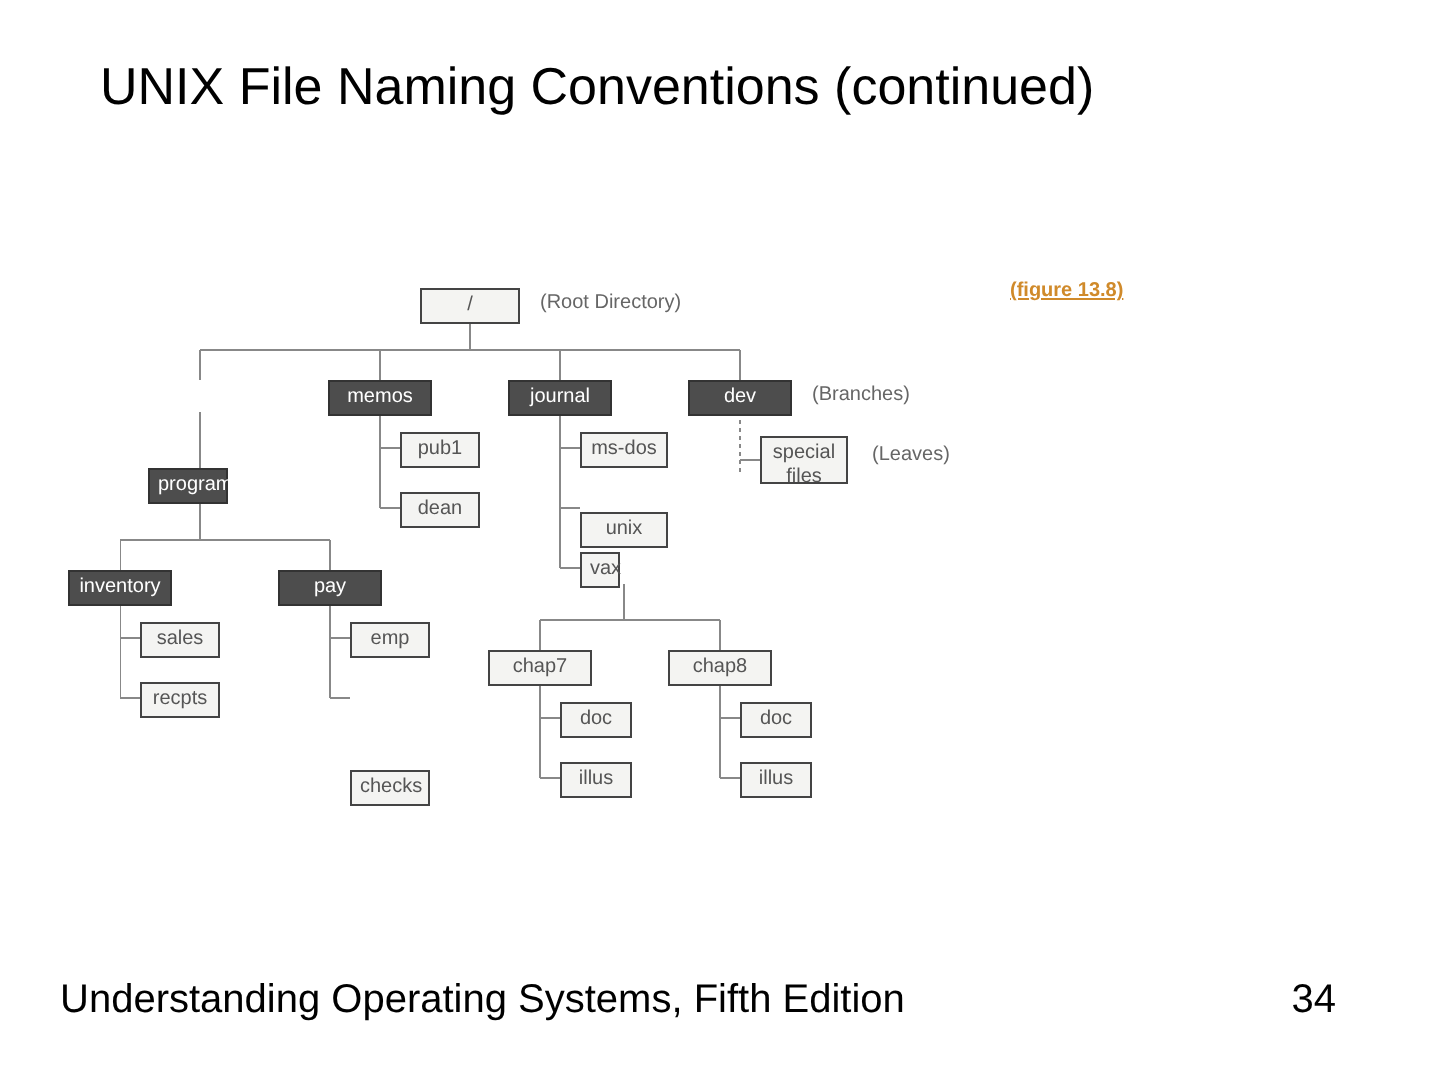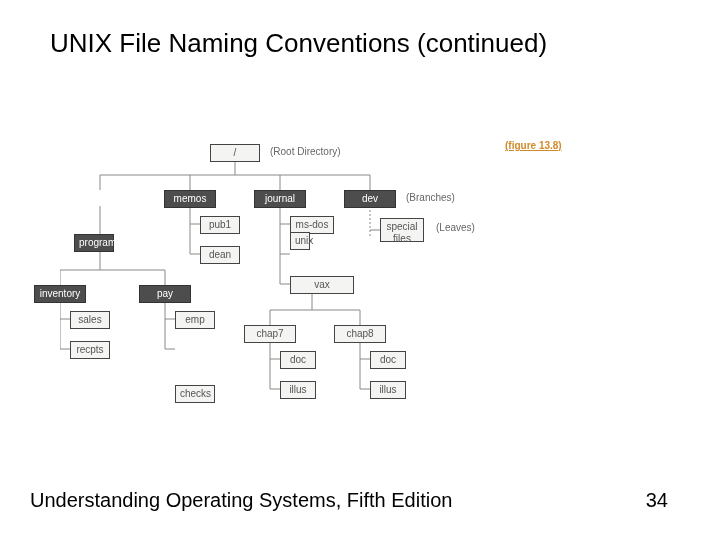--- a/index.html
+++ b/index.html
@@ -155,22 +155,22 @@
   <div class="box dark" style="left:14px; top:50px; width:40px;margin-top:44px;">programs</div>
   <div class="box dark" style="left:104px; top:50px; width:52px;">memos</div>
   <div class="box dark" style="left:194px; top:50px; width:52px;">journal</div>
   <div class="box dark" style="left:284px; top:50px; width:52px;">dev</div>
   <div class="label" style="left:346px; top:52px;">(Branches)</div>
 
   <div class="box" style="left:140px; top:76px; width:40px;">pub1</div>
   <div class="box" style="left:140px; top:106px; width:40px;">dean</div>
 
   <div class="box" style="left:230px; top:76px; width:44px;">ms-dos</div>
-  <div class="box" style="left:230px; top:92px; width:20px;">unix</div>
-  <div class="box" style="left:230px; top:136px; width:64px;">vax</div>
+  <div class="box" style="left:230px; top:116px; width:44px;">unix</div>
+  <div class="box" style="left:230px; top:136px; width:20px;">vax</div>
 
   <div class="box" style="left:320px; top:78px; width:44px; height:24px;">special files</div>
   <div class="label" style="left:376px; top:82px;">(Leaves)</div>
 
   <div class="box dark" style="left:-26px; top:145px; width:52px;">inventory</div>
   <div class="box dark" style="left:79px; top:145px; width:52px;">pay</div>
 
   <div class="box" style="left:10px; top:171px; width:40px;">sales</div>
   <div class="box" style="left:10px; top:201px; width:40px;">recpts</div>
 

